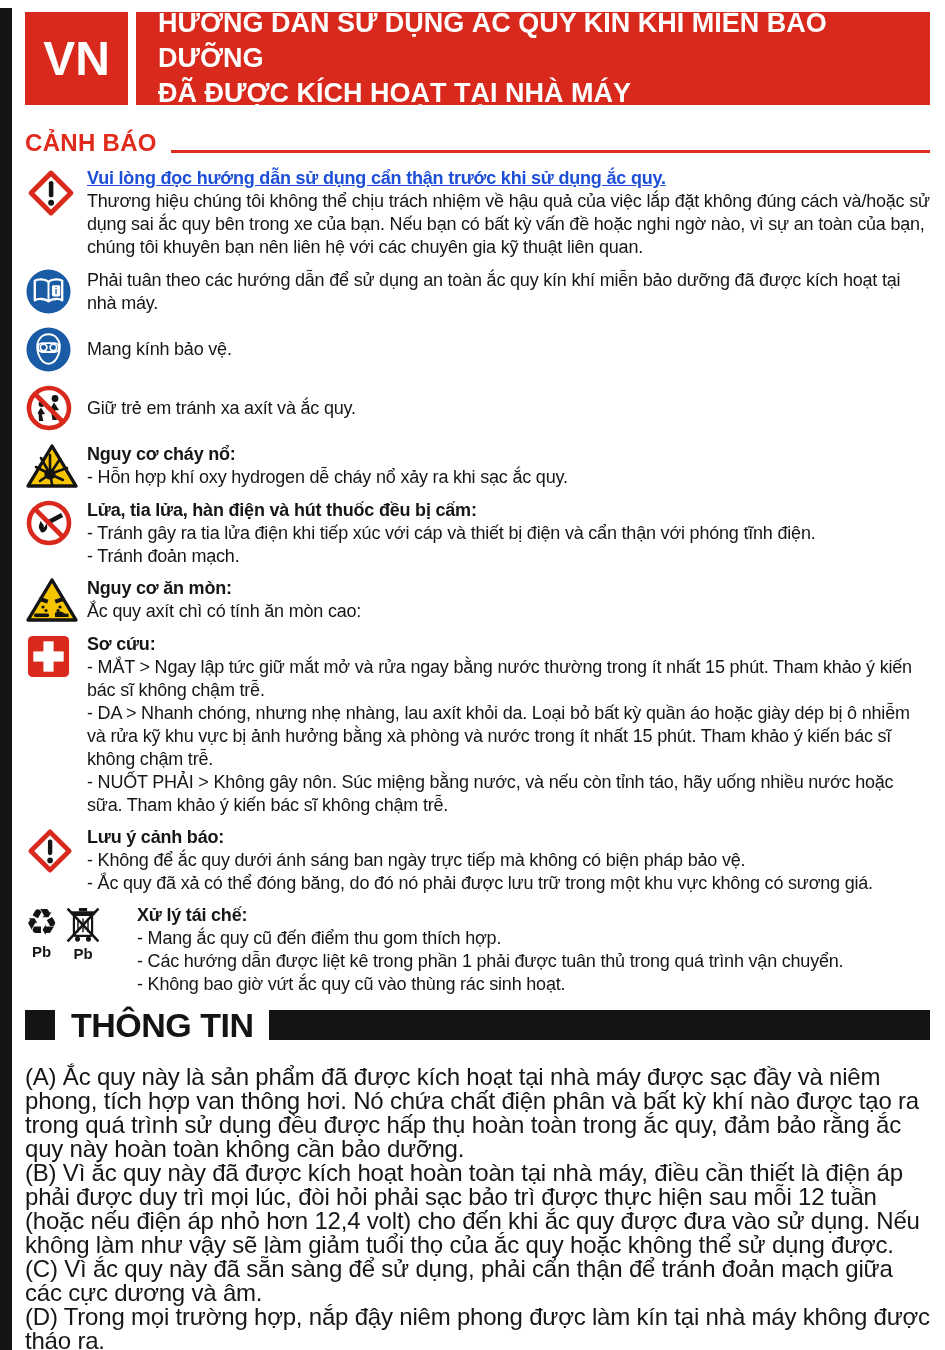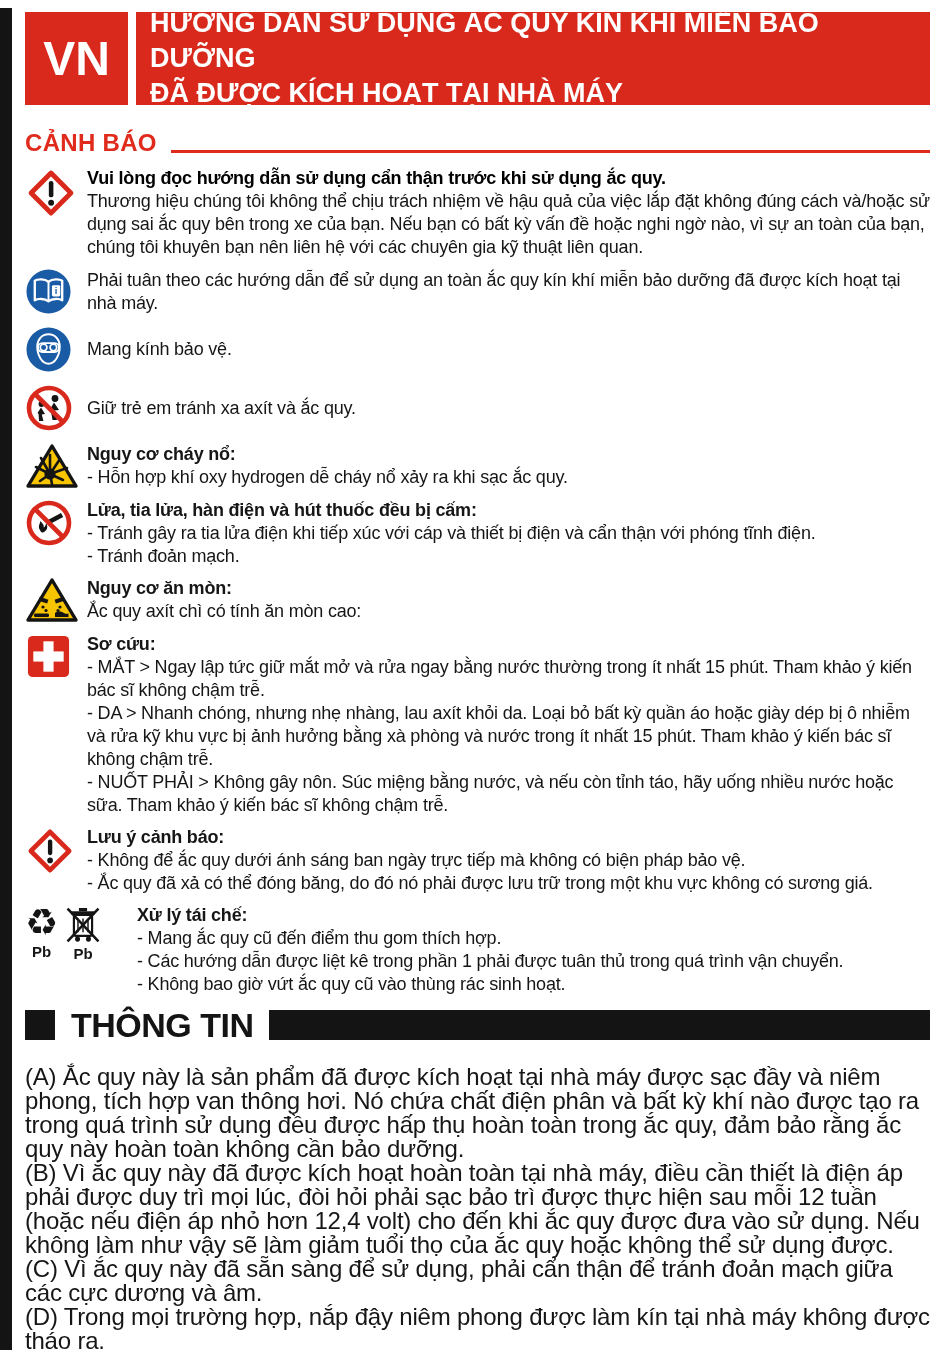--- a/index.html
+++ b/index.html
@@ -8,37 +8,37 @@
     font-family:"Liberation Sans","DejaVu Sans",sans-serif;color:#161616;
     letter-spacing:-0.2px;
   }
   .edge-bar{position:absolute;left:0;top:8px;width:12px;height:1342px;background:#141414;}
 
   
   .header{display:flex;gap:8px;margin:12px 15px 0 25px;height:93px;}
   .vn-box{flex:0 0 103px;background:#D9291C;color:#fff;display:flex;align-items:center;justify-content:center;
     font-size:48px;font-weight:bold;letter-spacing:0;}
   .title-box{flex:1;background:#D9291C;color:#fff;display:flex;flex-direction:column;justify-content:center;
-    padding-left:14px;font-size:27px;font-weight:bold;line-height:1.3;letter-spacing:0;}
+    padding-left:22px;font-size:27px;font-weight:bold;line-height:1.3;letter-spacing:0;}
 
   
   .warn-heading{display:flex;align-items:flex-end;margin:24px 15px 10px 25px;}
   .warn-heading .label{color:#E02A1B;font-size:24px;font-weight:bold;letter-spacing:0.3px;white-space:nowrap;}
   .warn-heading .rule{flex:1;border-bottom:3px solid #E02A1B;margin-left:14px;margin-bottom:4px;}
 
   
   .witems{margin:0 0 0 25px;}
   .witem{display:flex;align-items:flex-start;margin-bottom:9px;}
   .witem.centered{align-items:center;margin-bottom:11px;}
   .icell{flex:0 0 62px;display:flex;justify-content:flex-start;}
   .icell svg{display:block;}
   .icell-wide{flex:0 0 112px;display:flex;gap:5px;align-items:flex-start;}
   .tcell{flex:1;padding-right:14px;font-size:18px;line-height:23px;}
   .wtitle{font-weight:bold;}
-  .wtitle.red{color:#000000;}
+  .wtitle.red{color:#1d4ed8;text-decoration:underline;}
   .pb-stack{display:flex;flex-direction:column;align-items:center;}
   .pb-label{font-size:15px;font-weight:bold;line-height:1;margin-top:2px;}
   .recycle-glyph{font-family:"DejaVu Sans",sans-serif;font-size:37px;line-height:38px;color:#141414;}
 
   
   .sec-header{display:flex;align-items:center;gap:16px;margin:12px 15px 23px 25px;text-align:right;}
   .sec-square{flex:0 0 30px;width:30px;height:30px;background:#141414;}
   .sec-title{font-size:34px;font-weight:bold;color:#141414;letter-spacing:-0.5px;white-space:nowrap;line-height:1;}
   .sec-bar{flex:1;height:30px;background:#141414;}
 

